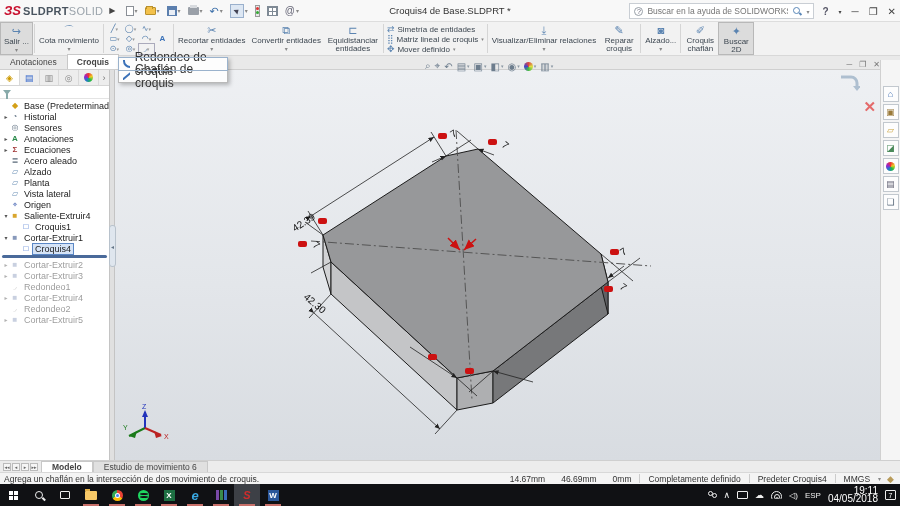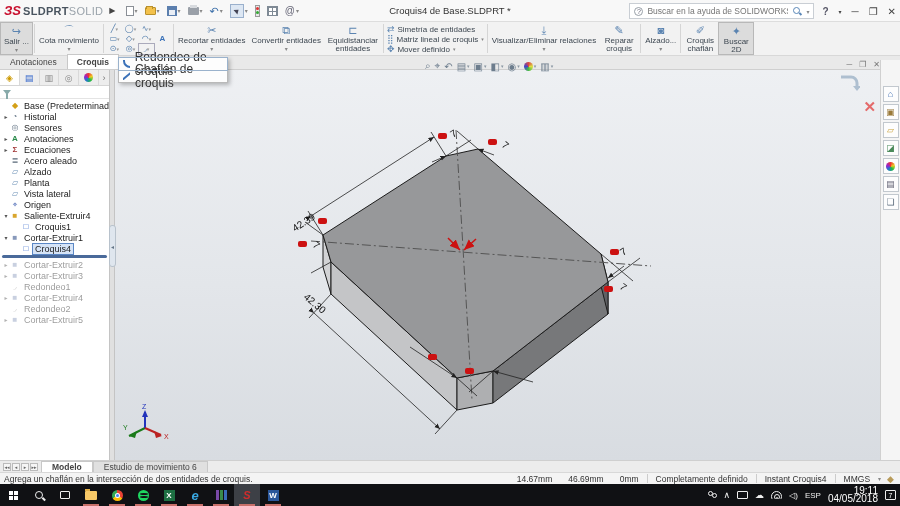--- a/index.html
+++ b/index.html
@@ -598,28 +598,28 @@
         <b>◂◂</b>
         <b>◂</b>
         <b>▸</b>
         <b>▸▸</b>
       </span>
     <span class="mtab active">Modelo</span>
     <span class="mtab">Estudio de movimiento 6</span>
   </div>
 
   <div class="statusbar">
-    <span class="msg">Agrega un chaflán en la intersección de dos entidades de croquis.</span>
+    <span class="msg">Agrega un chaflán en la intersección de dos movimiento de croquis.</span>
     <span class="sfield">14.67mm</span>
     <span class="sfield">46.69mm</span>
     <span class="sfield">0mm</span>
     <span class="sbar-sep"></span>
     <span class="sfield">Completamente definido</span>
     <span class="sbar-sep"></span>
-    <span class="sfield">Instant Croquis4</span>
+    <span class="sfield">Predeter Croquis4</span>
     <span class="sbar-sep"></span>
     <span class="sfield">MMGS</span>
     <span style="font-size:6px;color:#888">▾</span>
     <span class="gem">◆</span>
   </div>
 
   <div class="taskbar">
     <div class="tbi">
         <span class="win-start"></span>
       </div>

